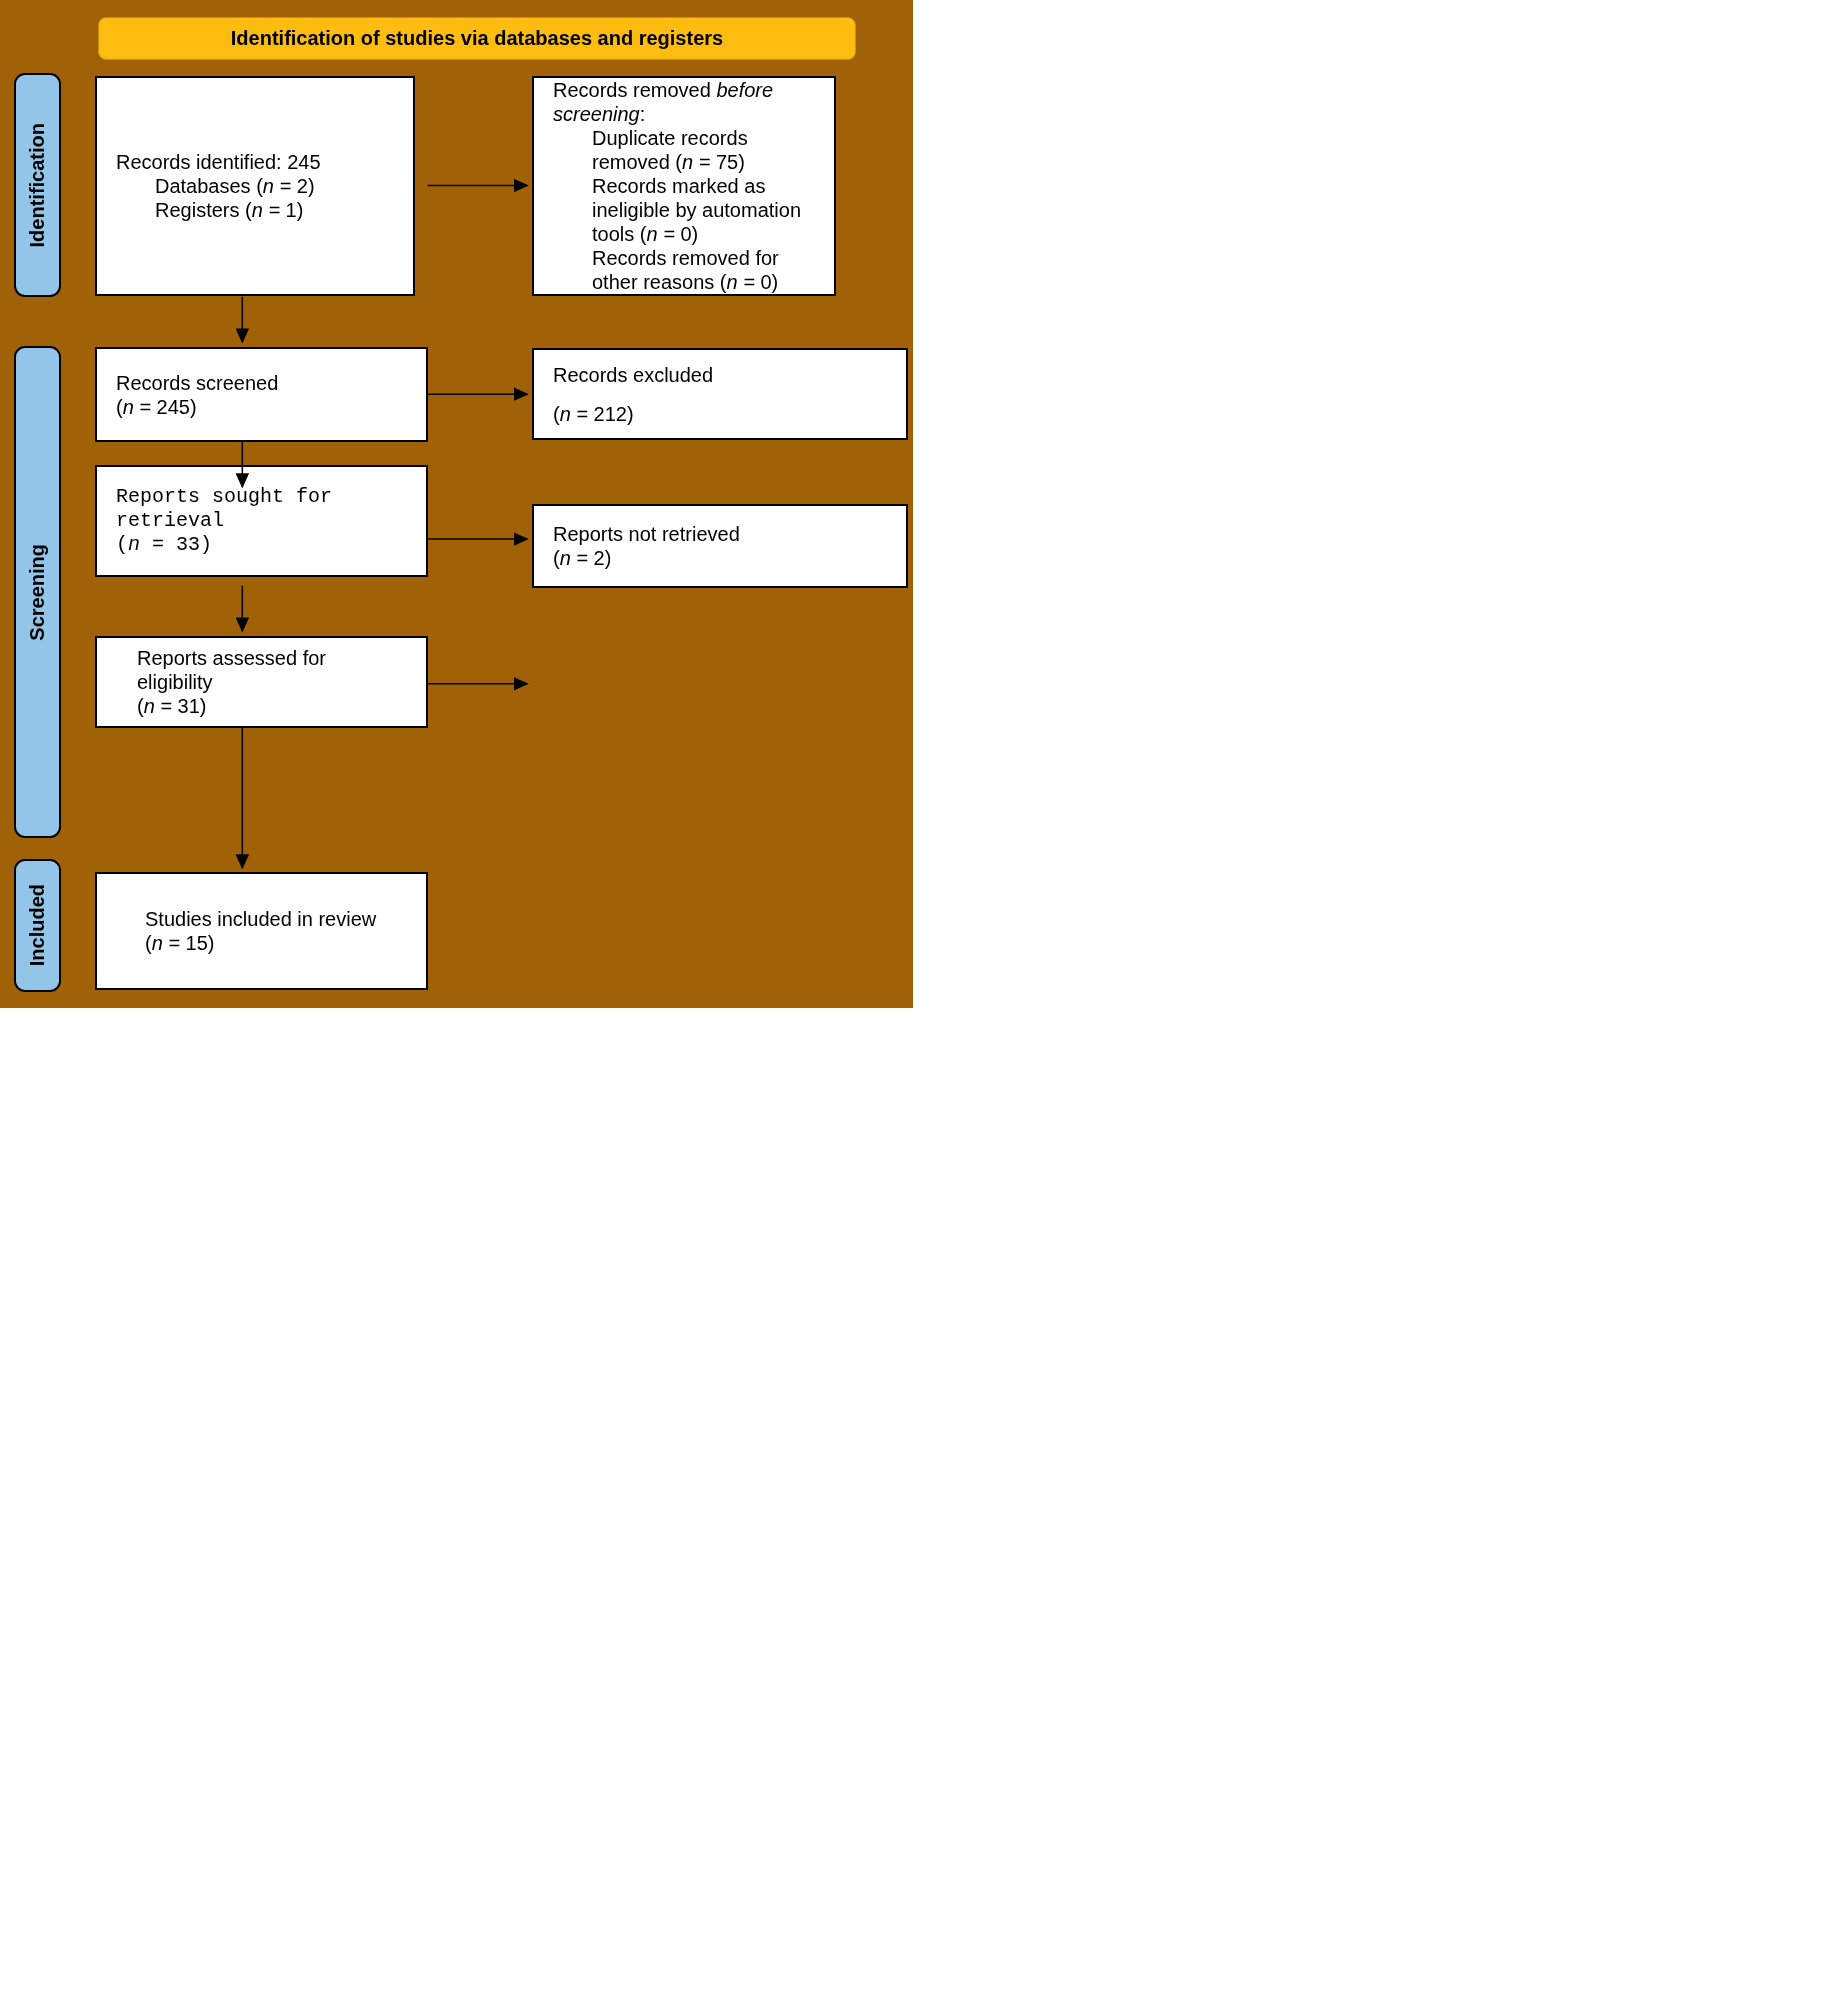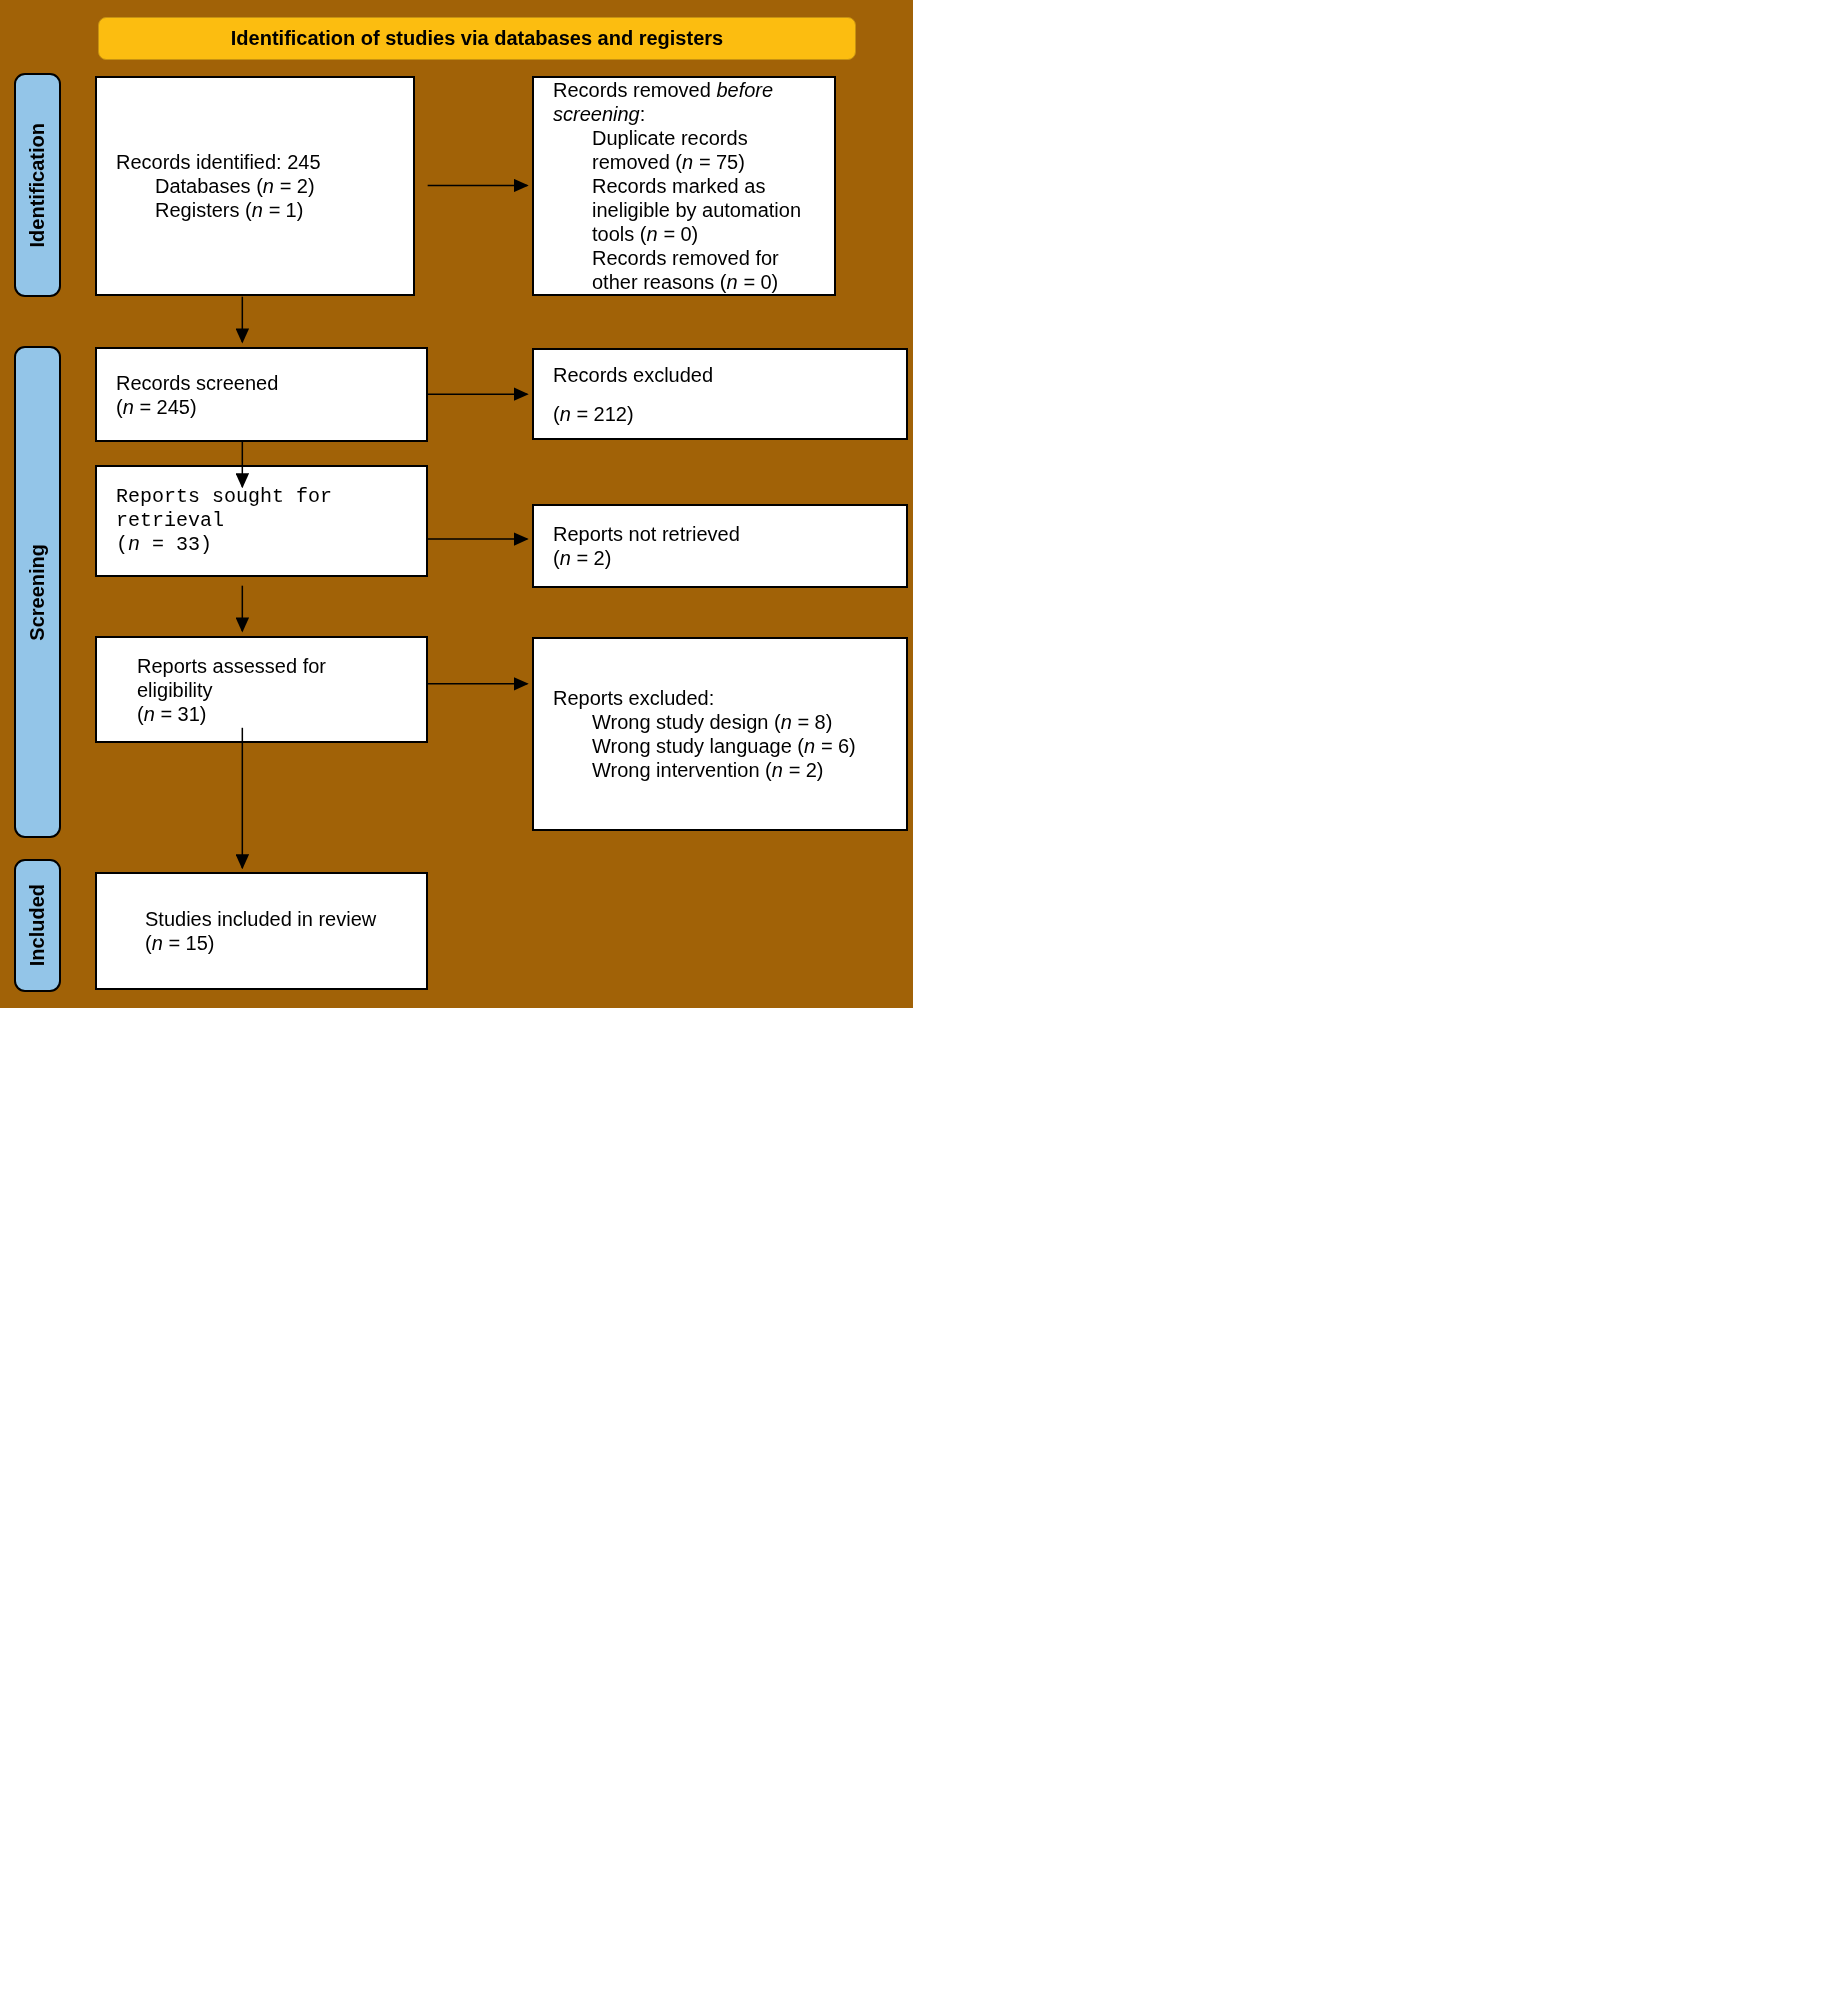--- a/index.html
+++ b/index.html
@@ -45,21 +45,21 @@
     display:flex;flex-direction:column;justify-content:center;
     font-size:20px;line-height:1.2;
     padding:6.9px 20.6px 6.9px 19px;
   }
   .box p{margin:0;}
   .box p.indent{padding-left:39px;}
 
   #box-records-identified   {left:95px;top:76px; width:320px;height:220px;}
   #box-records-screened     {left:95px;top:347px; width:333px;height:95px;}
   #box-reports-sought       {left:95px;top:465px; width:333px;height:112px;font-family:Liberation Mono, monospace;}
-  #box-reports-assessed     {left:95px;top:636px; width:333px;height:107px;padding-left:40px;}
+  #box-reports-assessed     {left:95px;top:636px; width:333px;height:92px;padding-left:40px;}
   #box-studies-included     {left:95px;top:872px;width:333px;height:118px;padding-left:48px;}
 
   #box-records-removed      {left:532px;top:76px; width:304px;height:220px;}
   #box-records-excluded     {left:532px;top:348px; width:376px;height:92px;gap:15px;}
   #box-reports-not-retrieved{left:532px;top:504px; width:376px;height:84px;}
   #box-reports-excluded     {left:532px;top:637px; width:376px;height:194px;}
 
   
   #arrows{position:absolute;left:0;top:0;width:913px;height:1008px;pointer-events:none;}
   #arrows line{stroke:#000;stroke-width:2.2px;}
@@ -114,26 +114,20 @@
   <div class="box" id="box-reports-not-retrieved">
     <p>Reports not retrieved</p>
     <p>(<i>n =</i> 2)</p>
   </div>
 
   <div class="box" id="box-reports-assessed">
     <p>Reports assessed for eligibility</p>
     <p>(<i>n =</i> 31)</p>
   </div>
 
-  <div class="box" id="box-reports-excluded">
-    <p>Reports excluded:</p>
-    <p class="indent">Wrong study design (<i>n =</i> 8)</p>
-    <p class="indent">Wrong study language (<i>n =</i> 6)</p>
-    <p class="indent">Wrong intervention (<i>n =</i> 2)</p>
-  </div>
 
   <div class="box" id="box-studies-included">
     <p>Studies included in review</p>
     <p>(<i>n =</i> 15)</p>
   </div>
 
   <svg id="arrows" viewBox="0 0 1330 1468" xmlns="http://www.w3.org/2000/svg">
     <defs>
       <marker id="ah" markerWidth="10" markerHeight="9" refX="9" refY="4.5" orient="auto">
         <path d="M0,0 L10,4.5 L0,9 z" fill="#000"></path>

